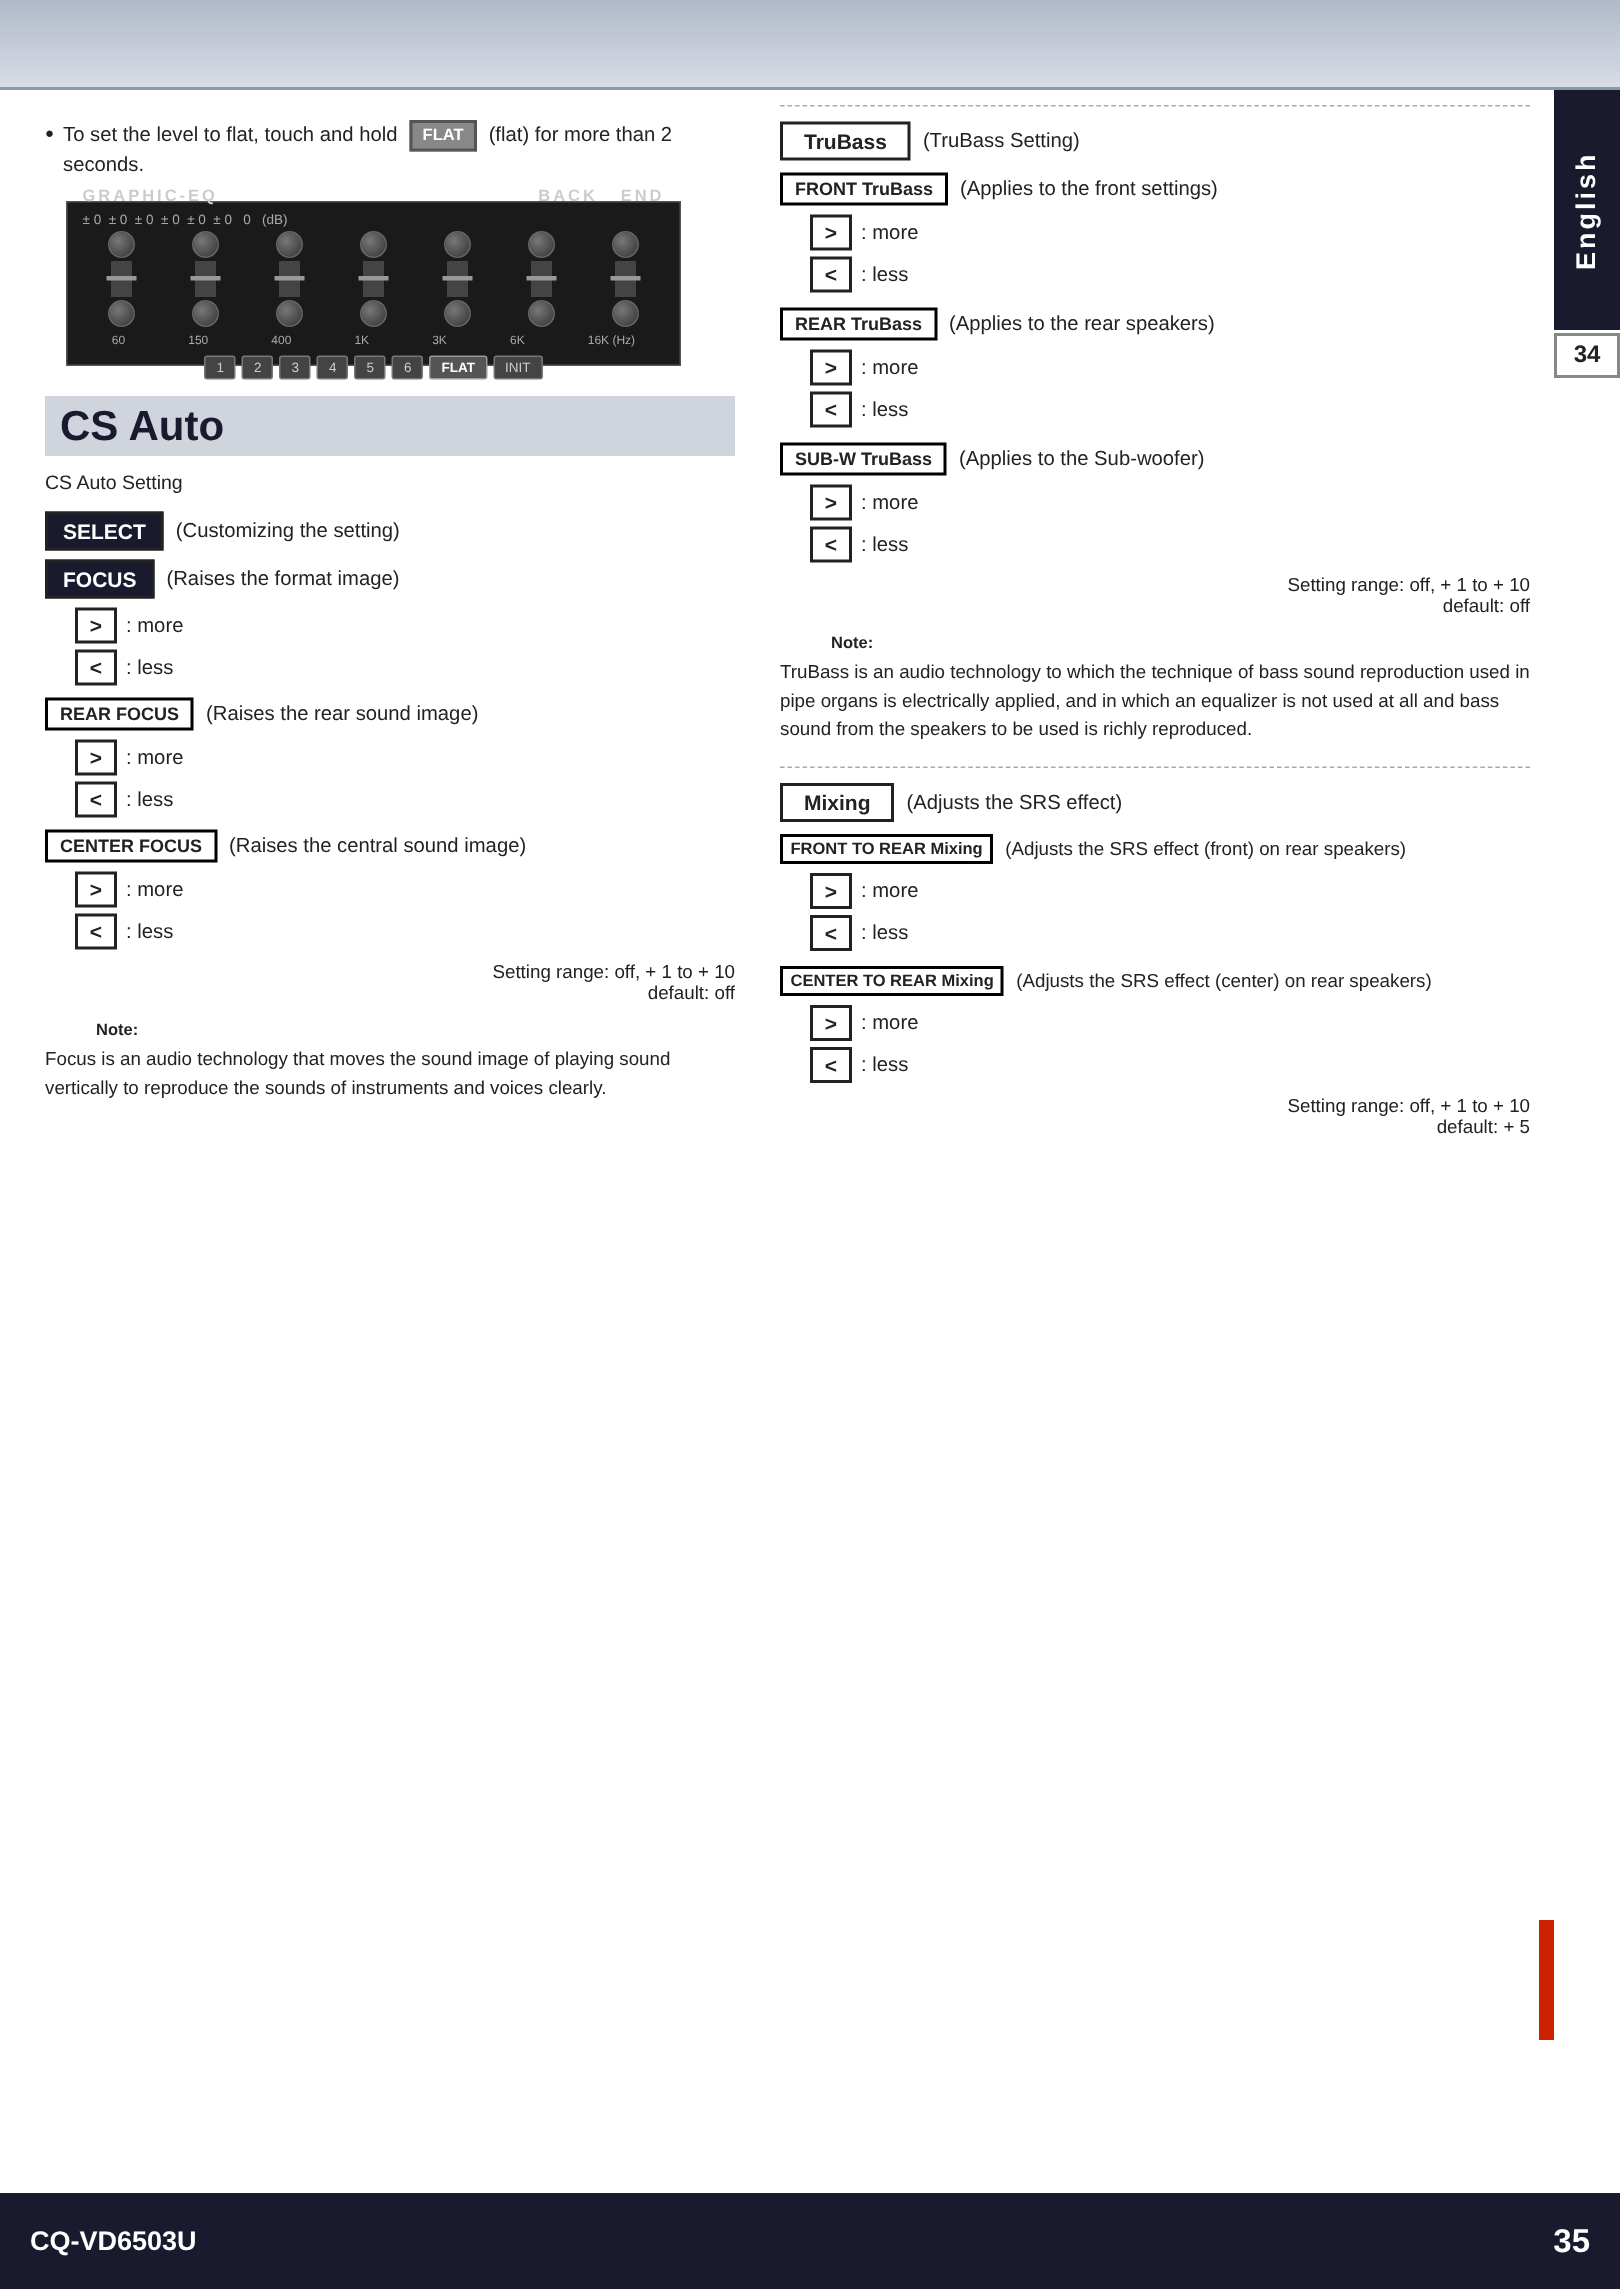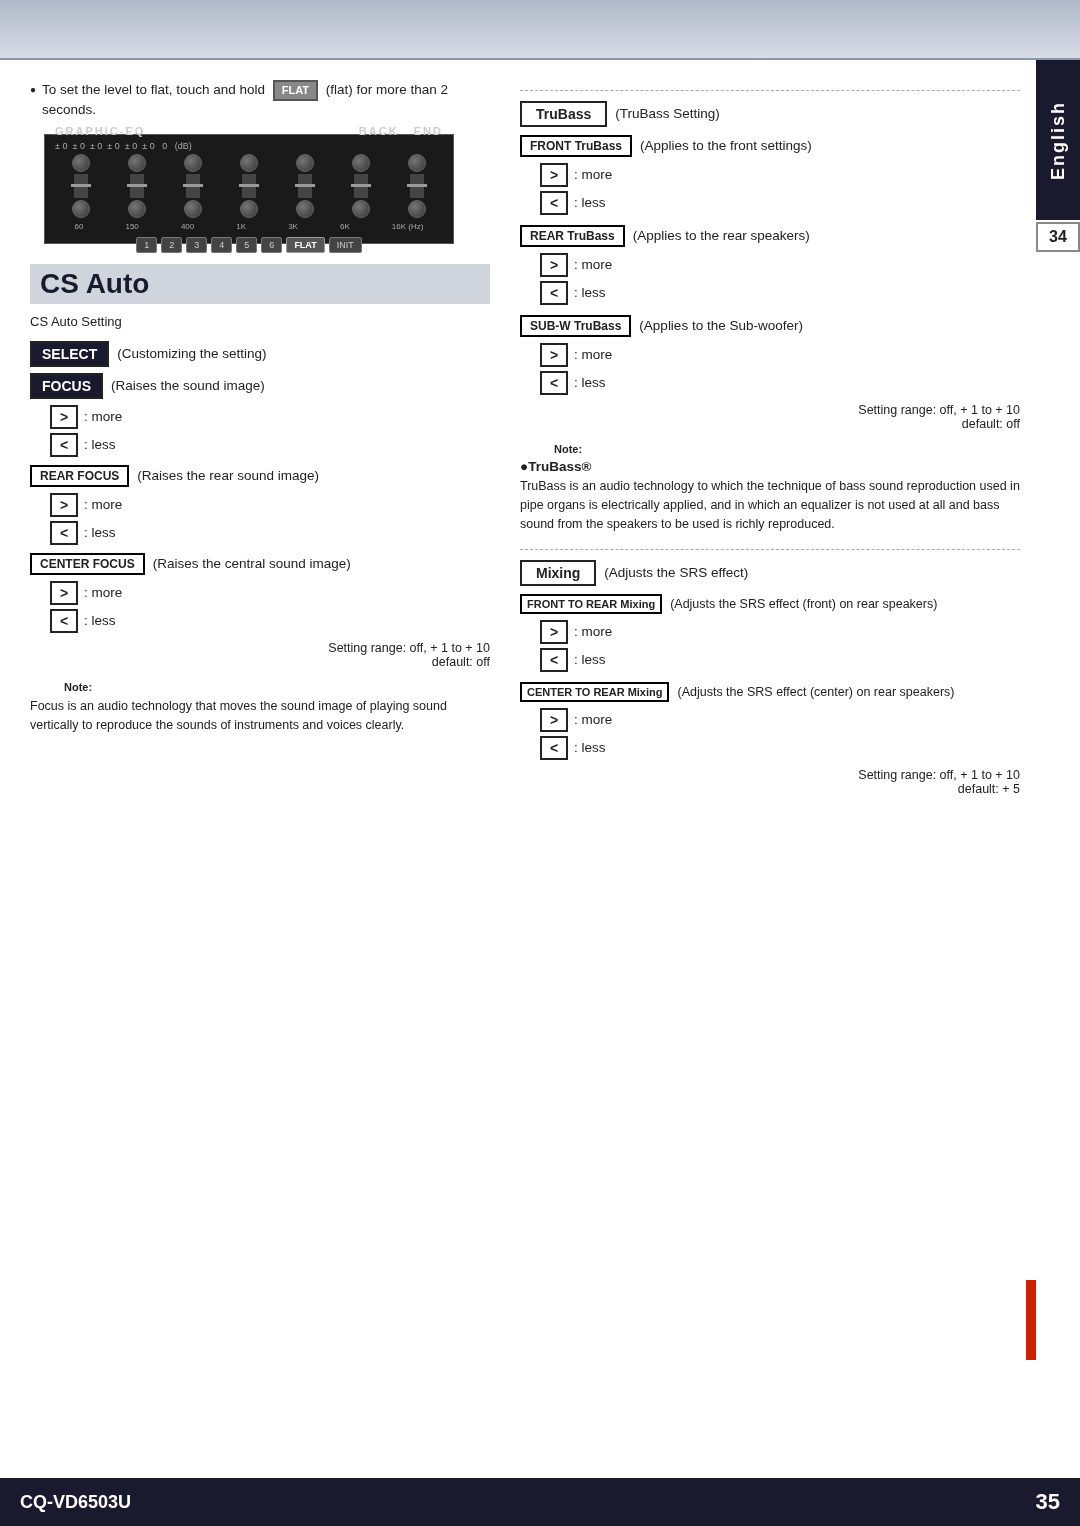--- a/index.html
+++ b/index.html
@@ -56,21 +56,21 @@
       font-weight: bold;
       font-size: 16px;
       text-align: center;
       padding: 4px 0;
     }
 
     
     .bottom-bar {
       position: absolute;
       bottom: 0; left: 0; right: 0;
-      height: 48px;
+      height: 64px;
       background: #1a1a2e;
       display: flex;
       align-items: center;
       justify-content: space-between;
       padding: 0 20px;
       color: #fff;
     }
 
     .bottom-bar .model {
       font-size: 18px;
@@ -111,21 +111,20 @@
       width: 460px;
       padding-top: 20px;
     }
 
     
     .right-col {
       position: absolute;
       left: 490px;
       top: 0;
       right: 0;
-      padding-top: 20px;
     }
 
     
     .bullet-item {
       display: flex;
       align-items: flex-start;
       margin-bottom: 10px;
       font-size: 13.5px;
       line-height: 1.4;
     }
@@ -410,21 +409,21 @@
 
     <div class="section-subtitle">CS Auto Setting</div>
 
     <div class="row">
       <span class="btn-label dark">SELECT</span>
       <span class="desc-text">(Customizing the setting)</span>
     </div>
 
     <div class="row" style="margin-top:6px;">
       <span class="btn-label dark">FOCUS</span>
-      <span class="desc-text">(Raises the sound image)</span>
+      <span class="desc-text">(Raises the format image)</span>
     </div>
 
 
     <div class="arrow-row">
       <div class="arrow-btn">
         <span>&gt;</span>
       </div>
       <span class="desc-text">: more</span>
     </div>
 
@@ -523,21 +522,20 @@
       <span class="desc-text">: less</span>
     </div>
 
     <div class="setting-range">
       <span>Setting range: off, + 1 to + 10</span><br>
       <span>default: off</span>
     </div>
 
     <div class="note-section">
       <div class="note-title">Note:</div>
-      <div class="note-bullet">●TruBass®</div>
       <div class="note-text">TruBass is an audio technology to which the technique of bass sound reproduction used in pipe organs is electrically applied, and in which an equalizer is not used at all and bass sound from the speakers to be used is richly reproduced.</div>
     </div>
 
     <hr class="right-divider" style="margin-top:16px;">
 
     <div class="row" style="margin-bottom:8px;">
       <span class="mixing-title">Mixing</span>
       <span class="desc-text">(Adjusts the SRS effect)</span>
     </div>
 

